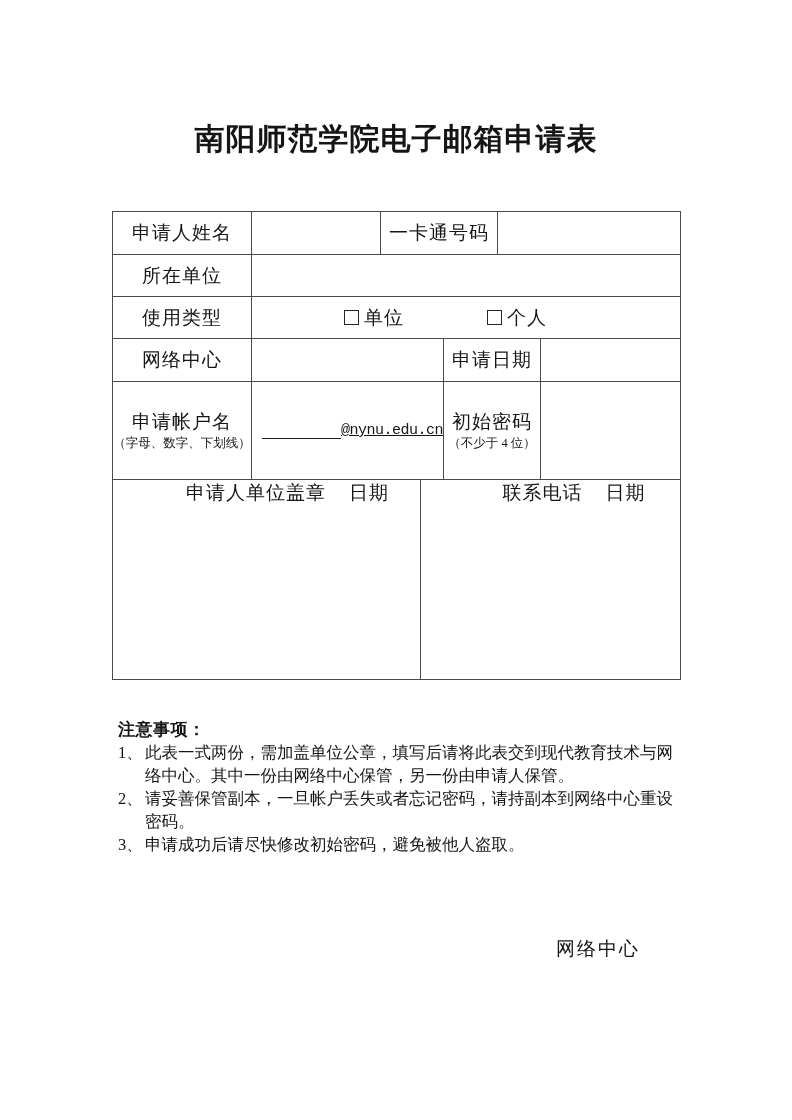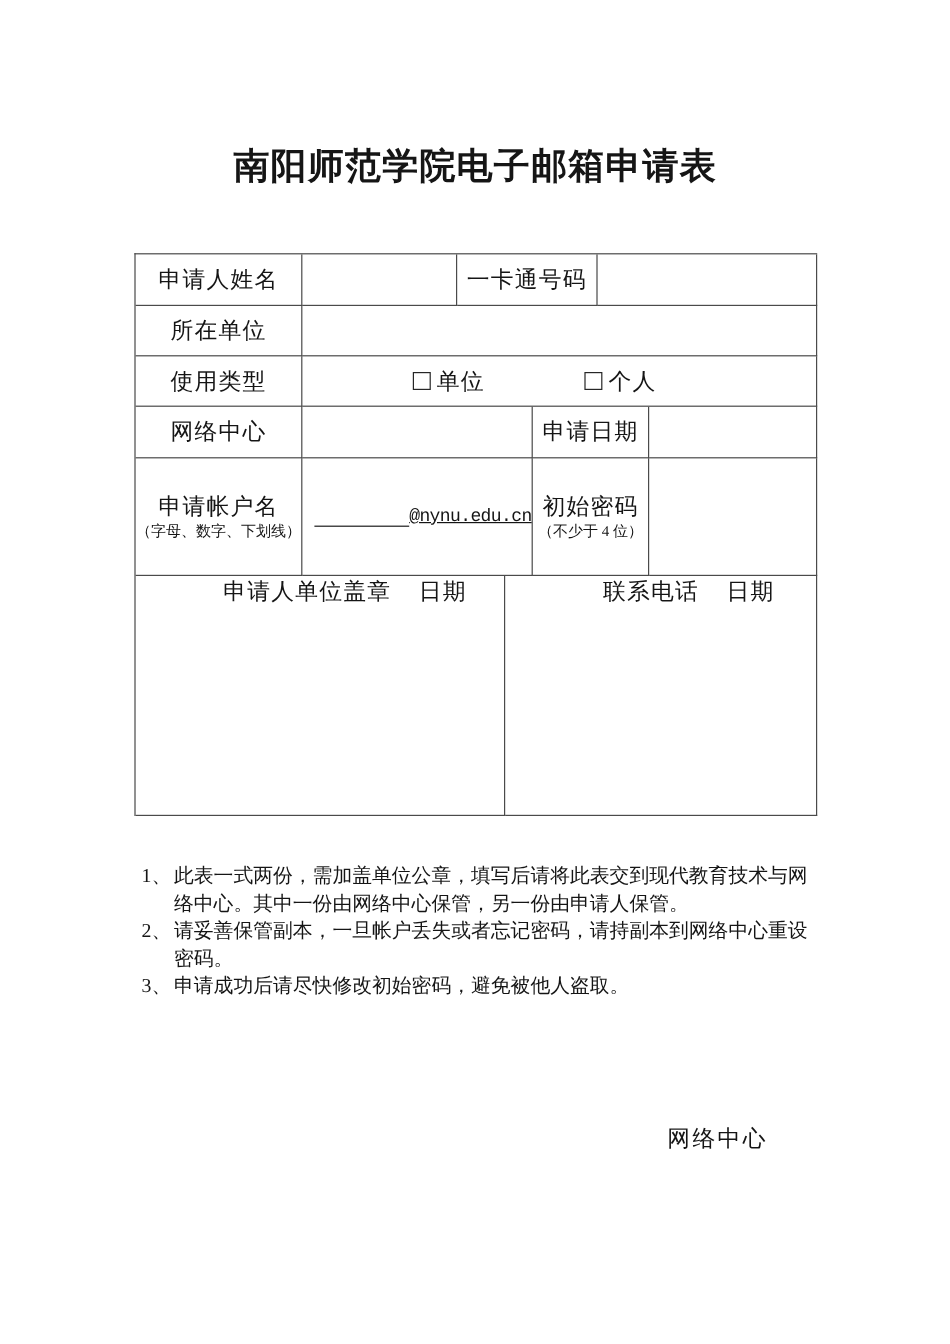--- a/index.html
+++ b/index.html
@@ -119,20 +119,21 @@
       <span>日期</span>
     </div>
     <div class="cell sp4 sign-cell sign-right">
       <span>联系电话</span>
       <span>日期</span>
     </div>
 
   </div>
 
   <div class="notes">
+    <div class="notes-heading">注意事项：</div>
     <div class="note-item">
       <span class="note-num">1、</span>
       <span class="note-text">此表一式两份，需加盖单位公章，填写后请将此表交到现代教育技术与网络中心。其中一份由网络中心保管，另一份由申请人保管。</span>
     </div>
     <div class="note-item">
       <span class="note-num">2、</span>
       <span class="note-text">请妥善保管副本，一旦帐户丢失或者忘记密码，请持副本到网络中心重设密码。</span>
     </div>
     <div class="note-item">
       <span class="note-num">3、</span>

